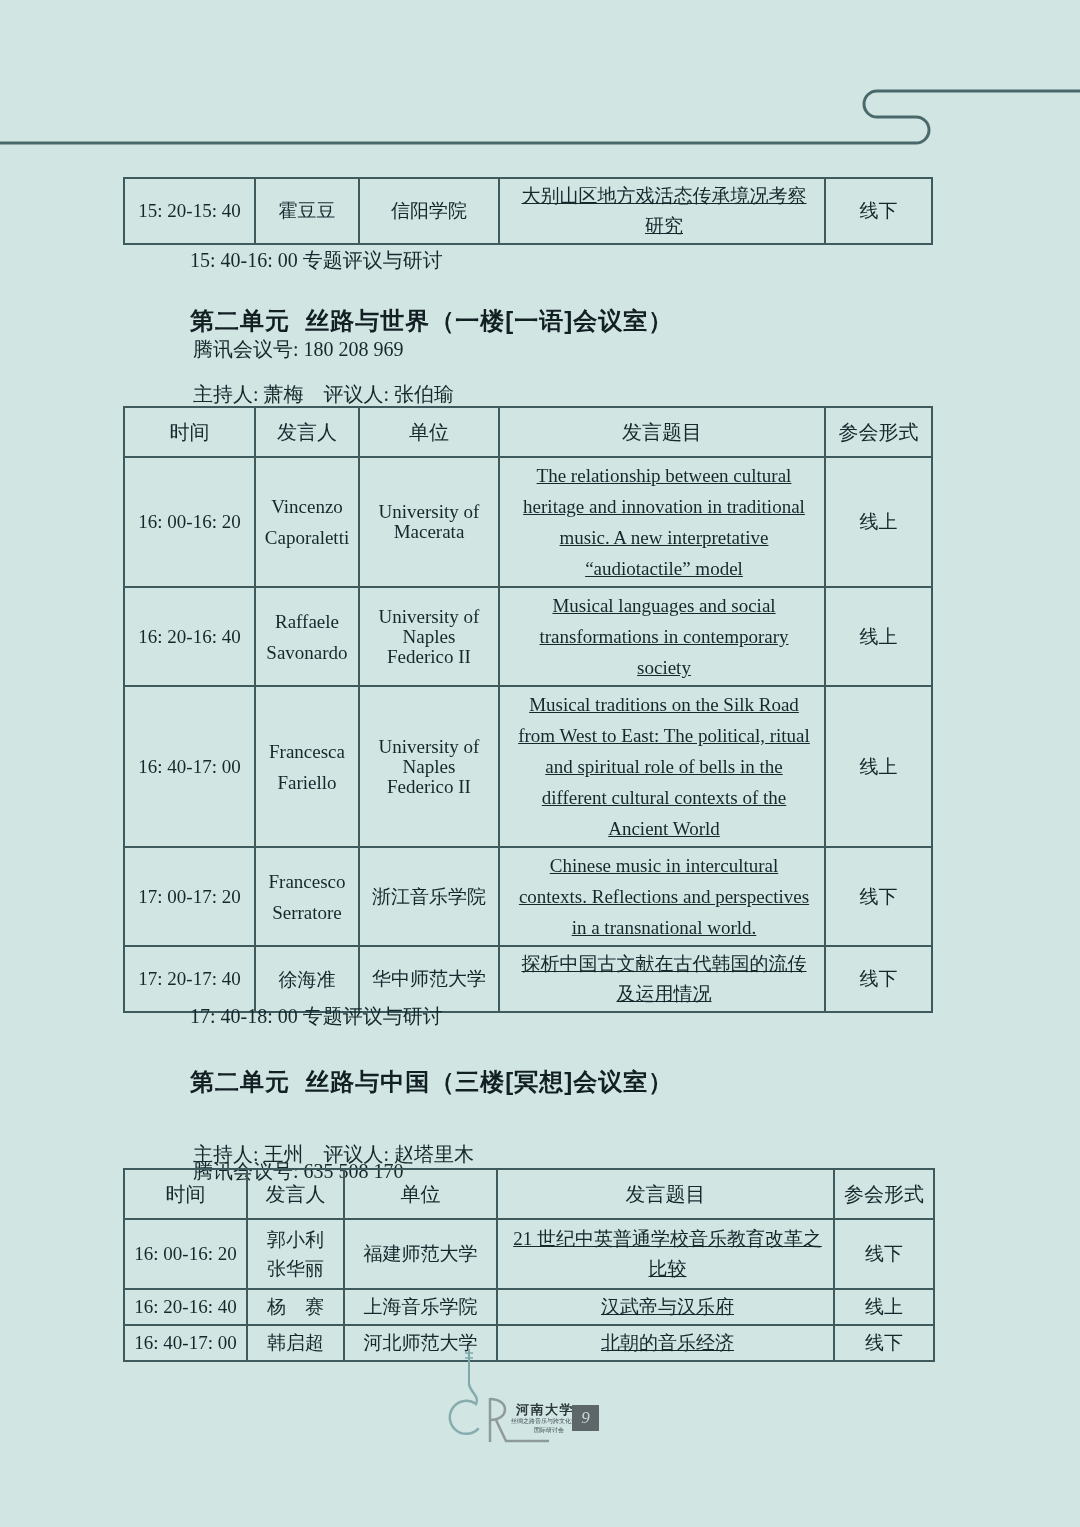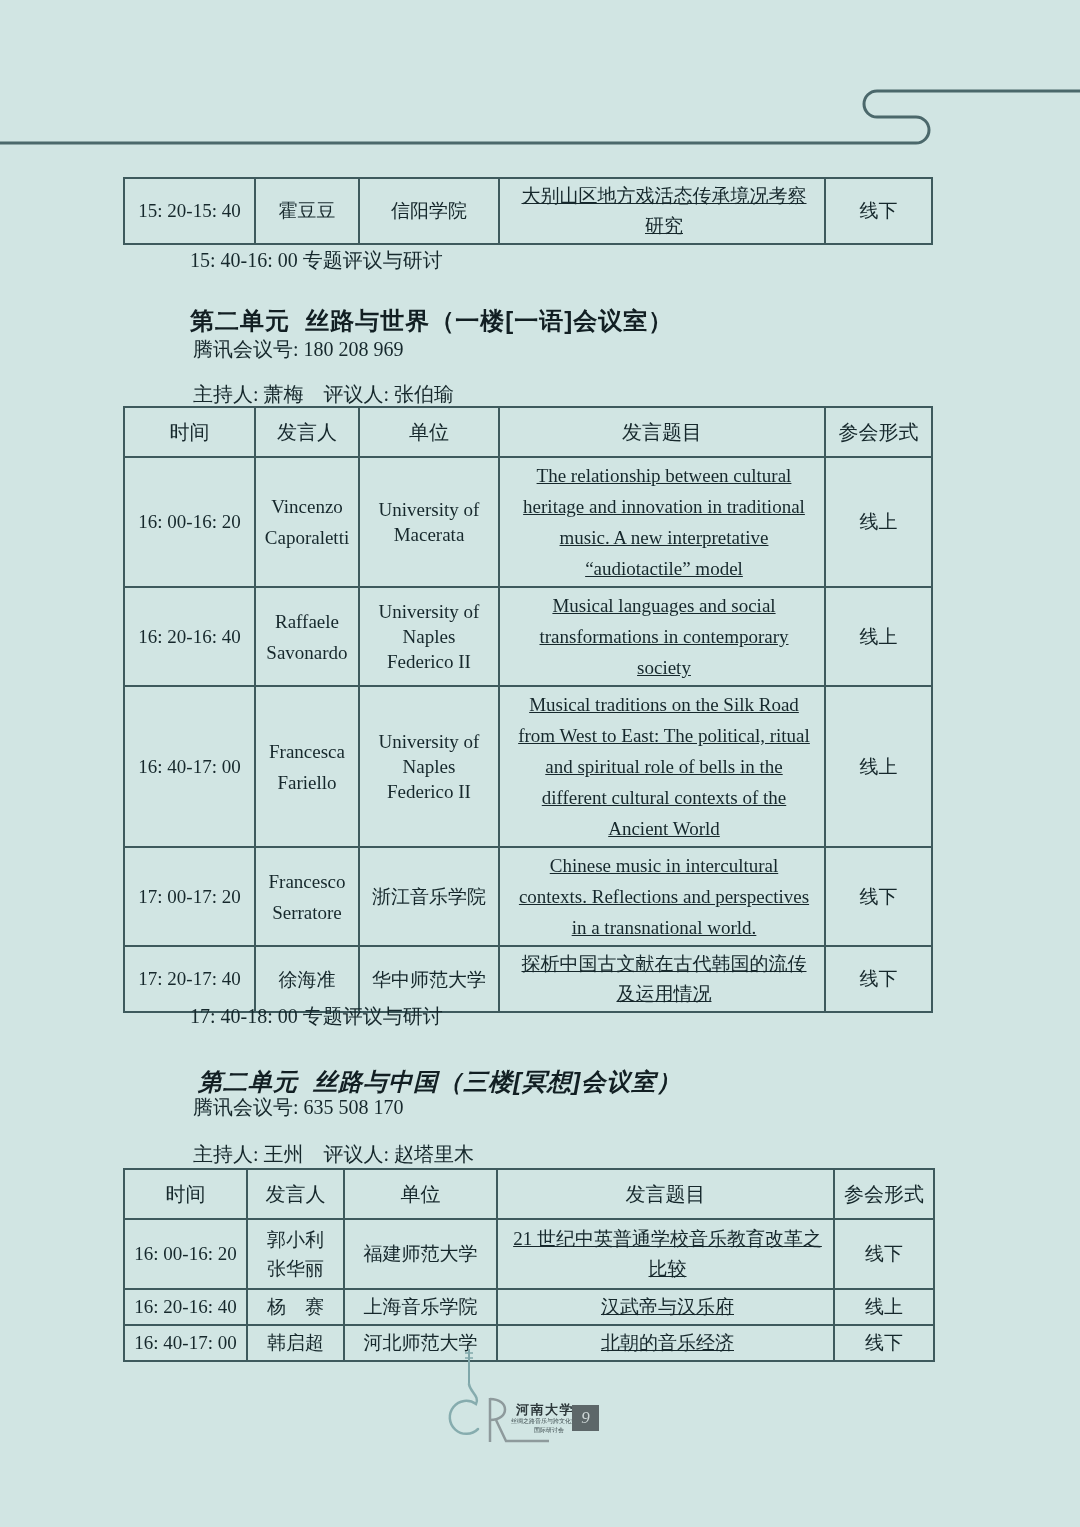--- a/index.html
+++ b/index.html
@@ -15,21 +15,21 @@
   td, th { border:2px solid #3e5a5d; padding:2px 6px; vertical-align:middle; overflow:hidden; }
   th {
     font-family:"Liberation Sans","DejaVu Sans",sans-serif;
     font-weight:normal; font-size:20px; text-align:center; color:#16282c;
   }
   td { font-size:19px; }
   .c { text-align:center; }
   .pre { white-space:pre-line;margin-left:21px; }
   .title-cell { text-align:center; padding-left:12px; padding-right:8px; line-height:31px; white-space:pre-line;text-decoration:underline; }
   .title-cell-cn { line-height:30px; }
-  .unit-cell { line-height:25px; }
+  .unit-cell { line-height:20px; }
   .speaker-cell { line-height:31px; }
   .time-cell { letter-spacing:0px;border-radius:14px; }
   
   .line { position:absolute; white-space:pre; font-size:20px; color:#16282c; }
   .heading {
     position:absolute; white-space:pre; font-size:24px; font-weight:bold;
     font-family:"Liberation Sans","DejaVu Sans",sans-serif; color:#121f23; letter-spacing:1px;
   }
   
   .logo-svg { position:absolute; }
@@ -162,22 +162,22 @@
       <td class="c pre unit-cell">华中师范大学</td>
       <td class="title-cell title-cell-cn">探析中国古文献在古代韩国的流传
 及运用情况</td>
       <td class="c">线下</td>
     </tr>
   </tbody>
     </table>
 
   <div class="line" style="left:190px; top:1003px;">17: 40-18: 00 专题评议与研讨</div>
 
-  <div class="heading" style="left:198px; top:1066px;font-style:italic;">第二单元  丝路与中国（三楼[冥想]会议室）</div>
-  <div class="line" style="left:193px; top:1094px;">腾讯会议号: 635 508 170</div>
+  <div class="heading" style="left:190px; top:1066px;">第二单元  丝路与中国（三楼[冥想]会议室）</div>
+  <div class="line" style="left:193px; top:1158px;">腾讯会议号: 635 508 170</div>
   <div class="line" style="left:193px; top:1141px;">主持人: 王州    评议人: 赵塔里木</div>
 
   <table style="left:123px; top:1168px; width:810px;">
     <colgroup>
       <col style="width:123px">
         <col style="width:97px">
         <col style="width:153px">
         <col style="width:337px">
         <col style="width:100px">
     </colgroup>

